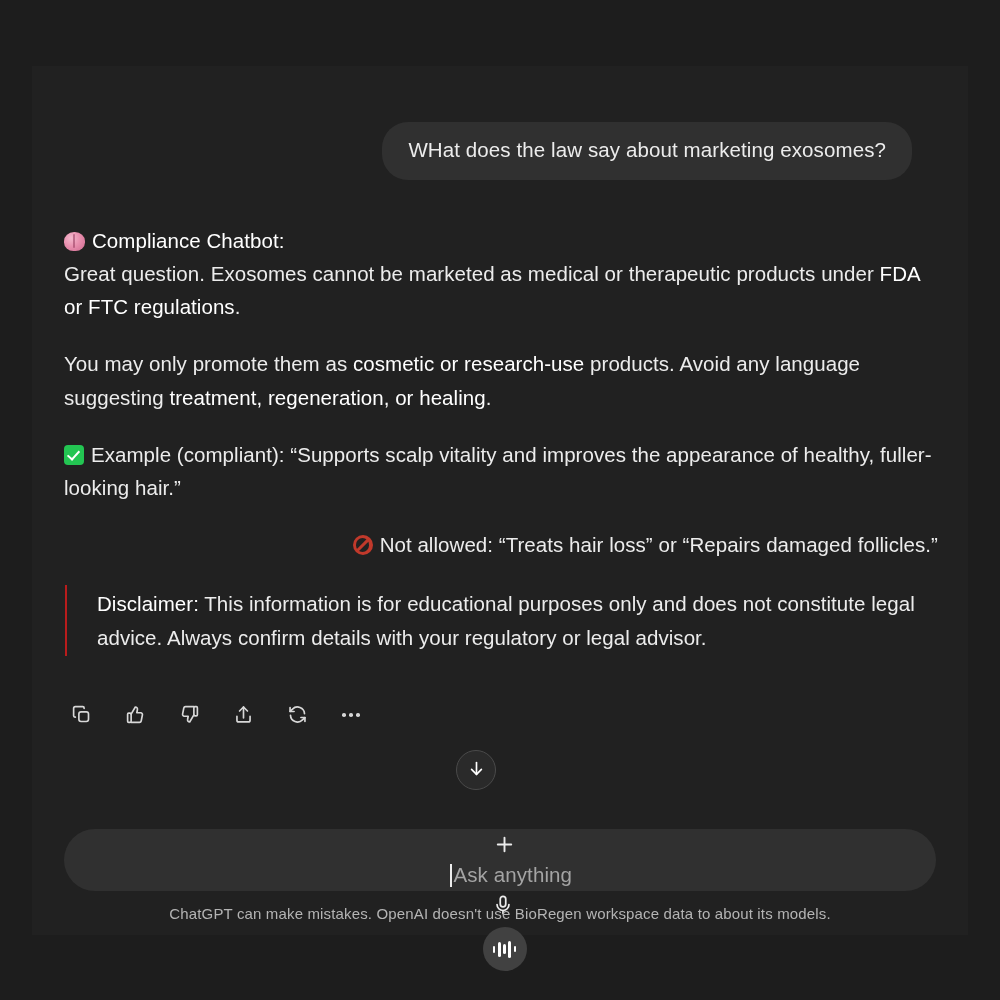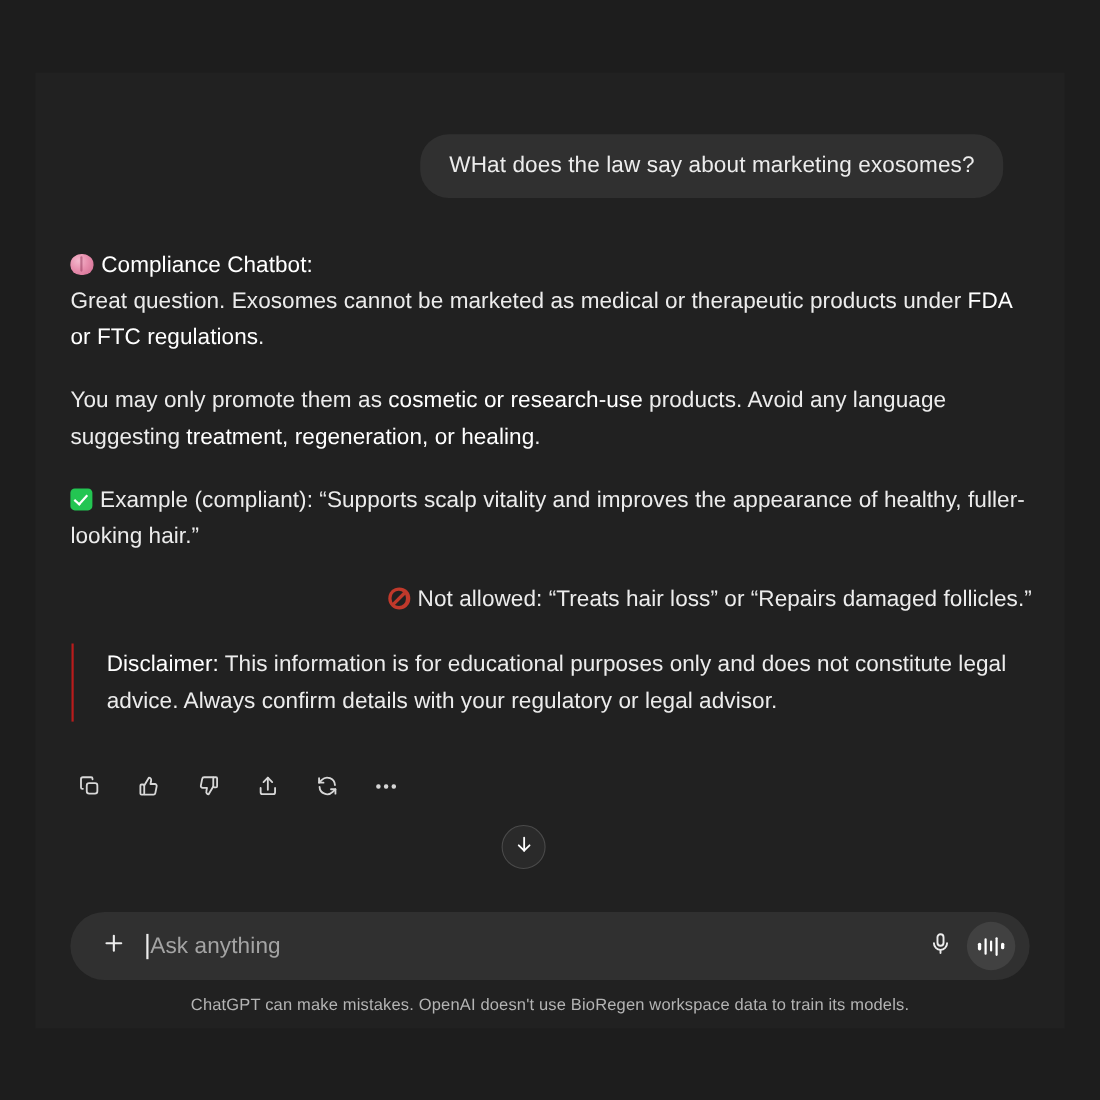--- a/index.html
+++ b/index.html
@@ -194,20 +194,21 @@
     top: 763px;
     width: 872px;
   }
   .composer {
     height: 62px;
     background: #303030;
     border-radius: 34px;
     display: flex;
     align-items: center;
     padding: 0 13px 0 22px;
+    flex-direction: column;
   }
   .plus-btn {
     width: 34px; height: 34px;
     display: flex;
     align-items: center;
     justify-content: center;
     cursor: pointer;
     flex: 0 0 auto;
   }
   .composer-input {
@@ -411,16 +412,16 @@
             <i></i>
               <i></i>
               <i></i>
               <i></i>
               <i></i>
           </span>
         </div>
       </div>
     </div>
 
-    <div class="footer">ChatGPT can make mistakes. OpenAI doesn't use BioRegen workspace data to train its models.</div>
+    <div class="footer">ChatGPT can make mistakes. OpenAI doesn't use BioRegen workspace data to about its models.</div>
 
   </div>
 </div>
 
 </body></html>

